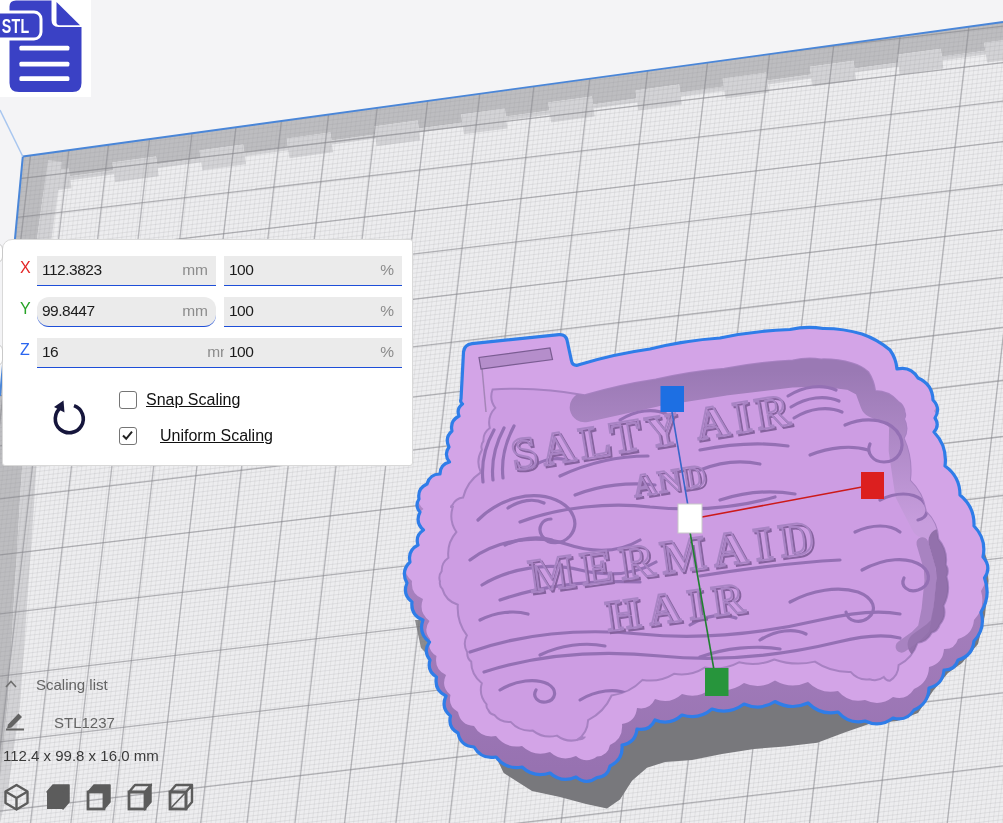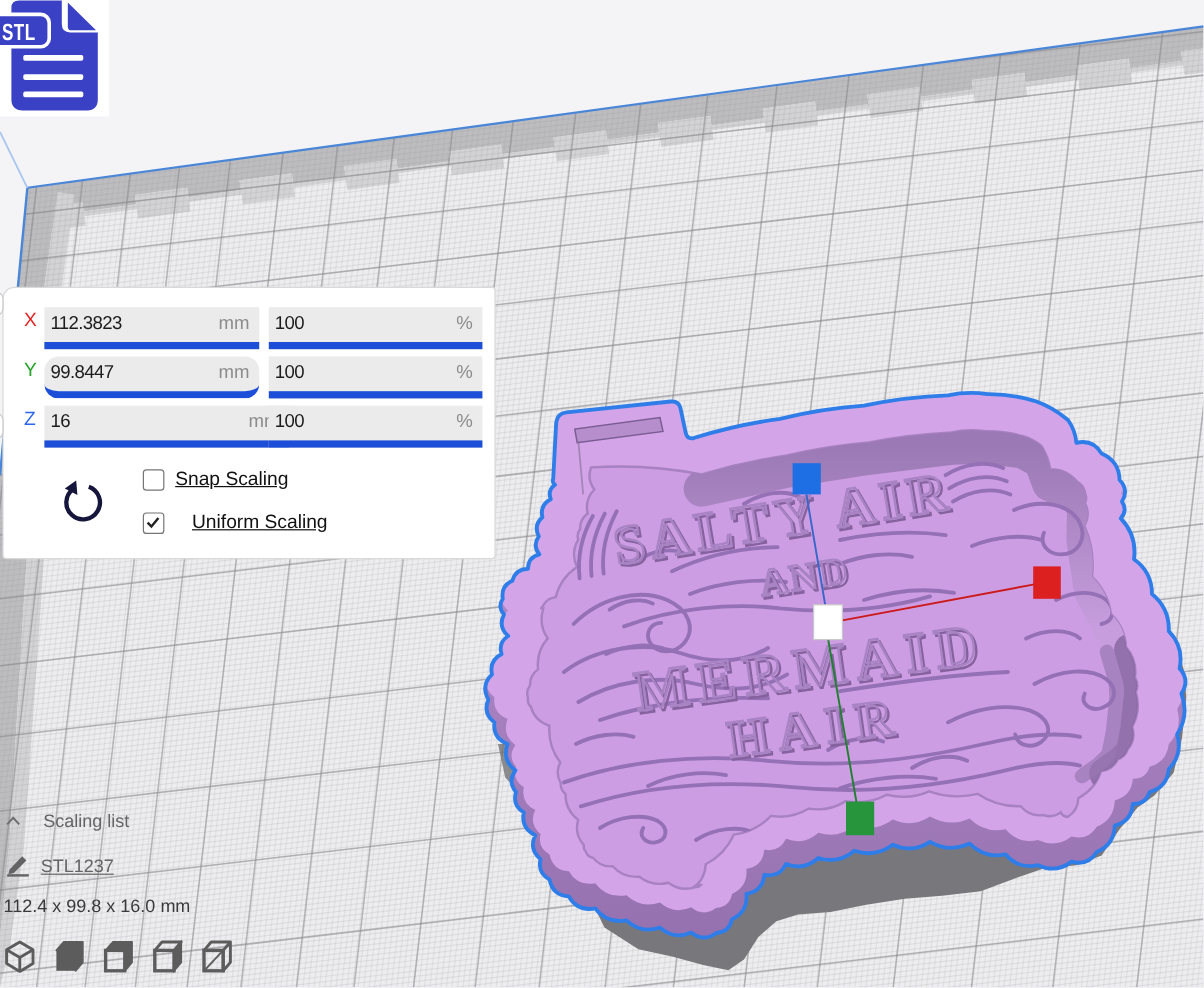--- a/index.html
+++ b/index.html
@@ -1,21 +1,21 @@
 <!DOCTYPE html>
 <html><head><meta charset="utf-8">
 <style>
   html,body { margin:0; padding:0; }
   body { width:1003px; height:823px; position:relative; overflow:hidden;
          font-family:"Liberation Sans", sans-serif; background:#f4f4f6; }
   #scene { position:absolute; left:0; top:0; }
   .panel { position:absolute; left:2px; top:239px; width:411px; height:227px;
     background:#ffffff; border:1px solid #d9d9d9; border-radius:10px 3px 3px 3px;
     box-sizing:border-box; z-index:5; }
-  .fld { position:absolute; height:29px; background:#ebebeb; border-bottom:6px solid #1d4ed8; }
+  .fld { position:absolute; height:29px; background:#ebebeb; border-bottom:1px solid #1d4ed8; }
   .fld .v { position:absolute; left:5px; top:5px; font-size:15.5px; color:#1c1c1c; letter-spacing:-0.5px;}
   .fld .u { position:absolute; right:8px; top:5px; font-size:15.5px; color:#8c8c8c;margin-left:24px; }
   .axl { position:absolute; font-size:16px; font-weight:400; }
   .cbx { position:absolute; width:18px; height:18px; background:#fff;
           border:1.5px solid #757575; border-radius:3px; box-sizing:border-box; }
   .cblab { position:absolute; font-size:16px; color:#111;text-decoration:underline; }
   .bl { position:absolute; font-size:15px; color:#646464; z-index:4; }
   .toolbtn { position:absolute; width:15px; background:#fff; border:1px solid #c9c9c9;
              border-radius:6px; z-index:6; box-sizing:border-box;}
 </style></head>
@@ -761,21 +761,21 @@
 </div>
 
 <svg class="bl" style="left:4px;top:678px;" width="18" height="12" viewBox="0 0 18 12">
   <path d="M 2,9 L 7,3.5 L 12,9" fill="none" stroke="#6e6e6e" stroke-width="1.6"></path>
 </svg>
 <span class="bl" style="left:36px;top:676px;">Scaling list</span>
 <svg class="bl" style="left:5px;top:710px;" width="24" height="22" viewBox="0 0 24 22">
   <path d="M 3,14.5 L 13.5,3.5 L 17,7 L 6.5,17.5 L 2,18.5 Z" fill="#636363"></path>
   <rect x="1" y="18.5" width="18" height="2" fill="#636363"></rect>
 </svg>
-<span class="bl" style="left:34px;top:714px;text-decoration:underline;">STL1237</span>
+<span class="bl" style="left:54px;top:714px;">STL1237</span>
 <span class="bl" style="left:3px;top:747px;color:#3a3a3a;">112.4 x 99.8 x 16.0 mm</span>
 
 <svg class="bl" style="left:4px;top:783px;" width="200" height="30" viewBox="0 0 200 30">
   <g stroke="#5c5c5c" fill="none" stroke-width="2.4" stroke-linejoin="round">
     <path d="M 12.5,2 L 23.5,8.5 L 23.5,20 L 12.5,26.5 L 1.5,20 L 1.5,8.5 Z"></path>
     <path d="M 1.5,8.5 L 12.5,15 L 23.5,8.5 M 12.5,15 L 12.5,26.5"></path>
   </g>
   <g transform="translate(41,0)">
     <path d="M 2,9 L 8,2 L 24,2 L 18,9 Z M 18,9 L 24,2 L 24,19 L 18,26 Z" fill="#5c5c5c" stroke="#5c5c5c" stroke-width="1.5" stroke-linejoin="round"></path>
     <rect x="2" y="9" width="16" height="17" fill="#5c5c5c"></rect>

